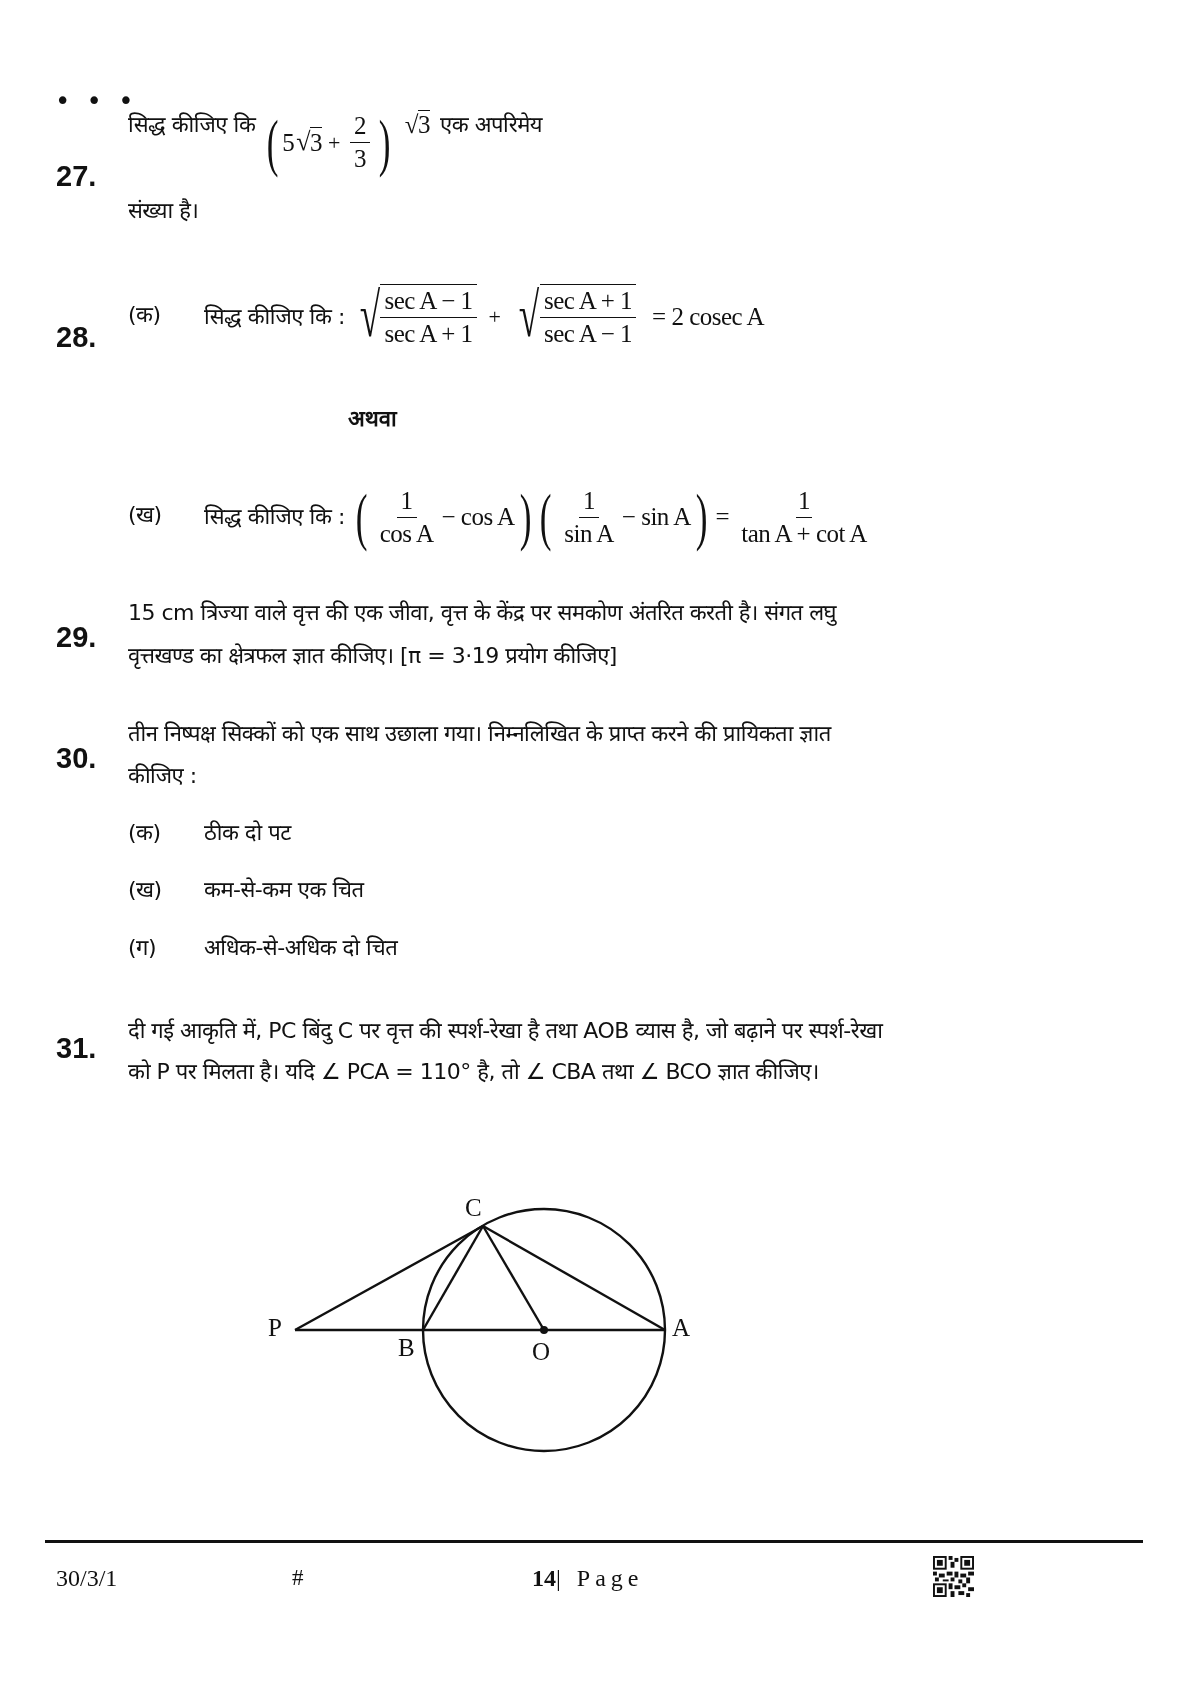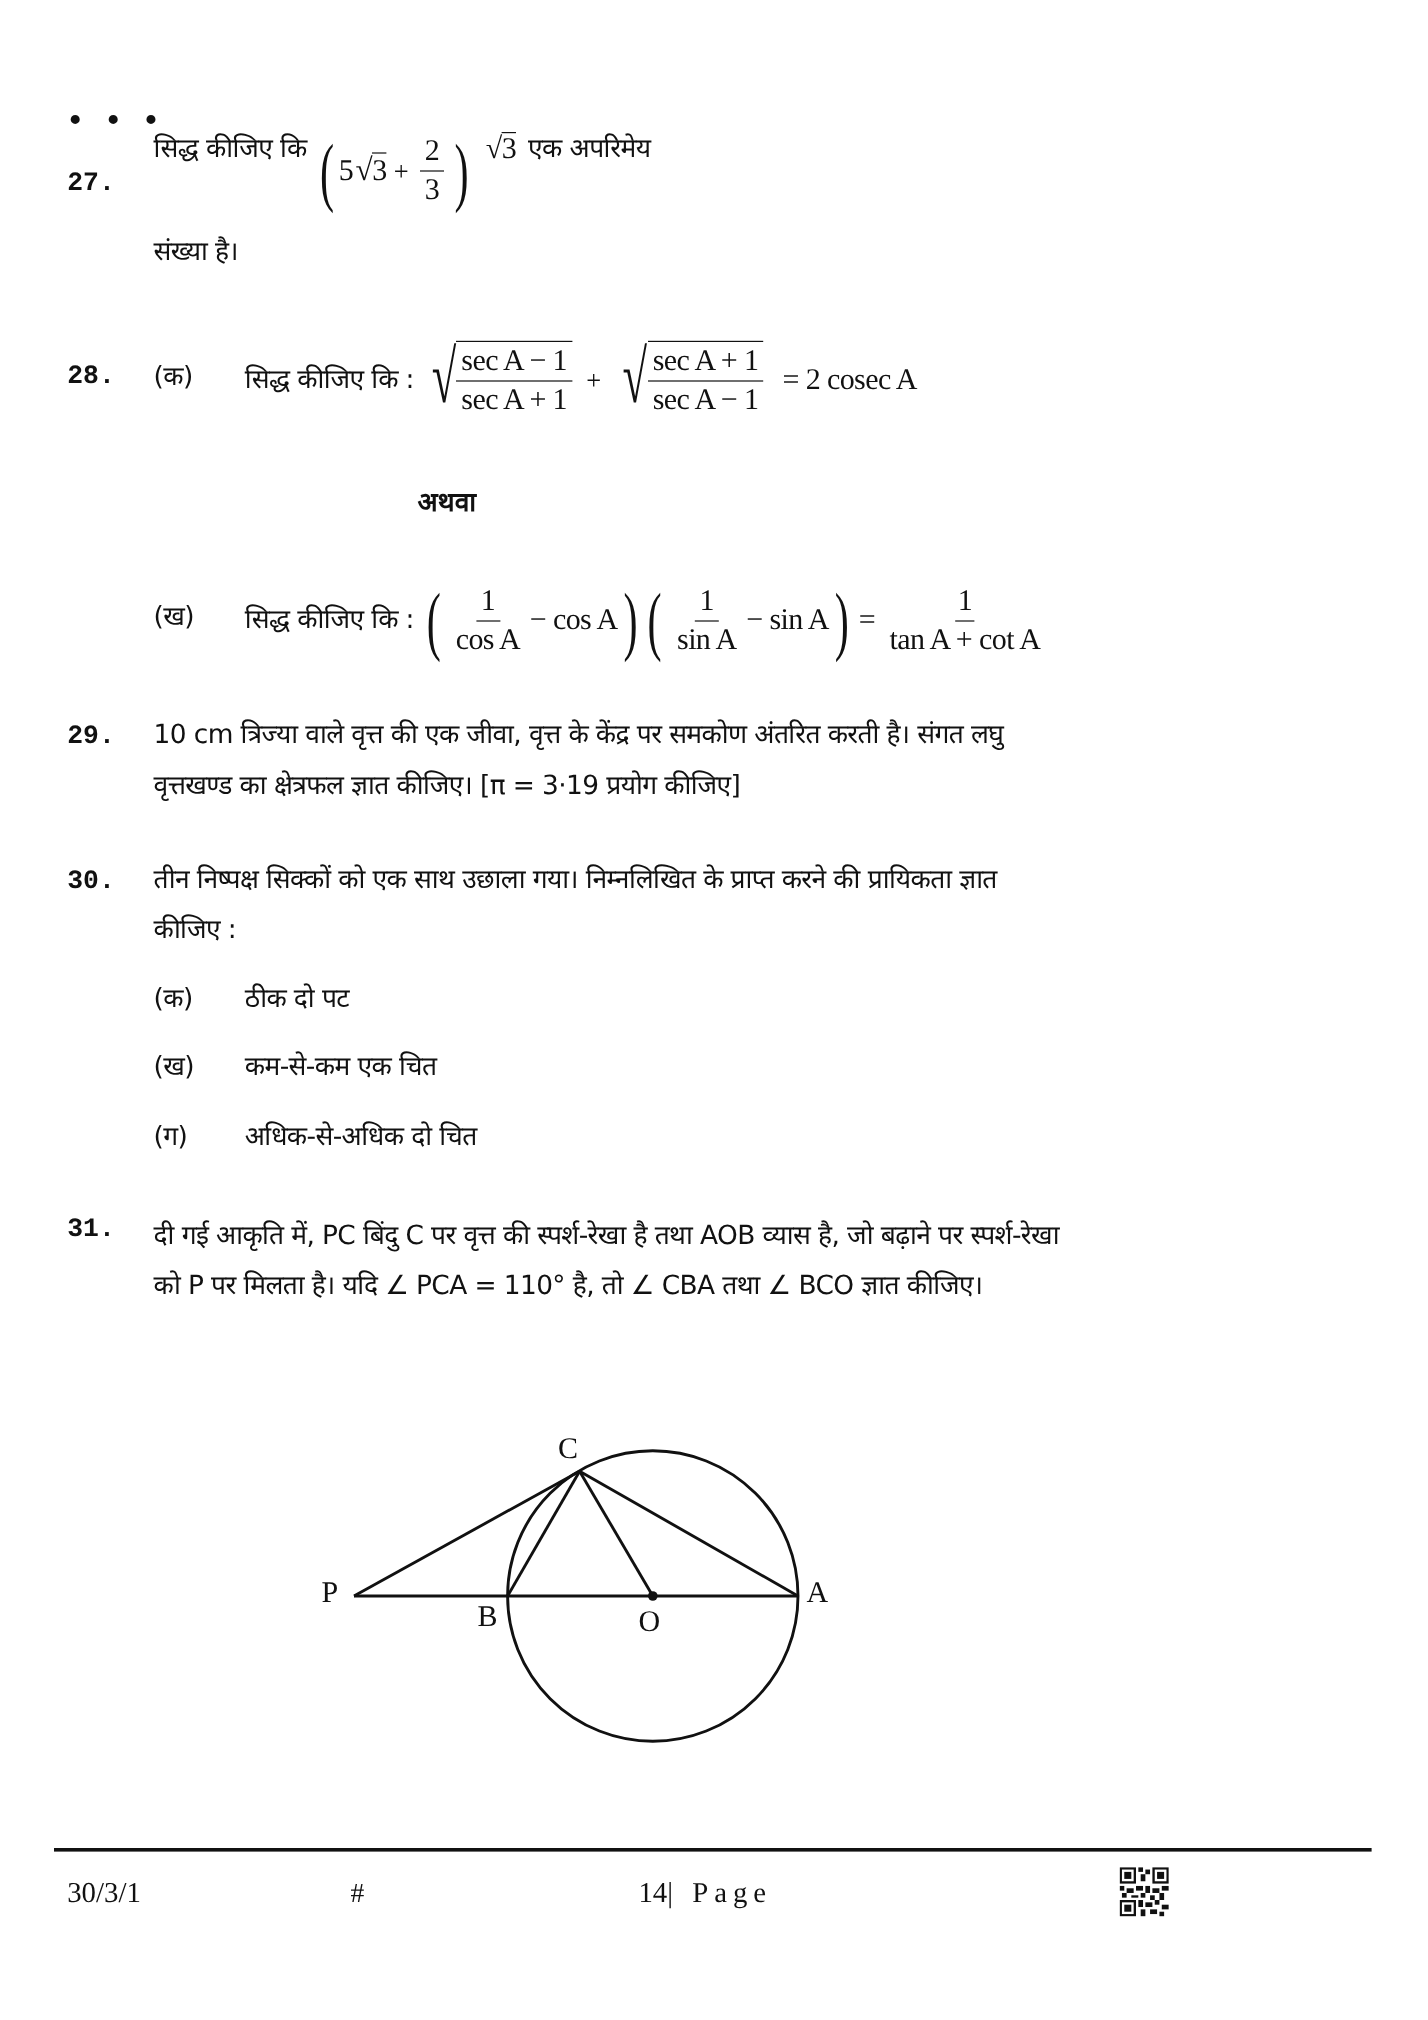--- a/index.html
+++ b/index.html
@@ -1,34 +1,34 @@
 <!DOCTYPE html>
 <html><head>
 <meta charset="utf-8">
 <style>
   html, body { margin:0; padding:0; background:#ffffff; }
   body { width:1190px; height:1683px; position:relative; overflow:hidden;
          font-family:"DejaVu Serif", serif; color:#111; }
   .abs { position:absolute; }
-  .qnum { position:absolute; left:56px; font-family:Liberation Mono, monospace; font-weight:bold; font-size:22px; }
+  .qnum { position:absolute; left:56px; font-family:Liberation Sans, sans-serif; font-weight:bold; font-size:29px;margin-top:20px; }
   .txt { position:absolute; font-size:22px; line-height:30px; white-space:nowrap; font-family:"DejaVu Sans", sans-serif; letter-spacing:-0.5px; }
   .math { font-family:"Liberation Serif", serif; font-size:25px; }
   .frac { display:inline-flex; flex-direction:column; align-items:center; vertical-align:middle; margin:0 4px; }
   .frac .num { border-bottom:1.5px solid #111; padding:0 4px; line-height:32px; }
   .frac .den { padding:0 4px; line-height:32px; }
   .paren { font-family:"Liberation Serif", serif; font-size:64px; font-weight:100; vertical-align:middle; line-height:1; transform:scaleX(0.55); display:inline-block; }
   .sqrt { display:inline-flex; align-items:stretch; vertical-align:middle; }
   .sqrt .rad { font-size:62px; line-height:1; font-family:"Liberation Serif", serif; transform:scaleX(0.6); display:inline-block; margin-right:-6px; }
   .sqrt .body { border-top:1.5px solid #111; }
   .dots { position:absolute; left:55px; top:86px; font-size:26px; letter-spacing:4px; font-family:"DejaVu Sans", sans-serif; }
   .footer-line { position:absolute; left:45px; top:1540px; width:1098px; height:3px; background:#111; }
   .footer-code { position:absolute; left:56px; top:1565px; font-family:"Liberation Serif", serif; font-weight:normal; font-size:24px; }
   .footer-hash { position:absolute; left:292px; top:1565px; font-family:"Liberation Serif", serif; font-size:23px; }
   .footer-page { position:absolute; left:532px; top:1565px; font-family:"Liberation Serif", serif; font-size:24px; }
-  .footer-page b { font-weight:normal; }
+  .footer-page b { font-weight:bold; }
   .footer-page .pg { letter-spacing:5px; }
   .qr { position:absolute; left:933px; top:1556px; width:41px; height:41px; }
   .oryx { position:absolute; font-family:"DejaVu Sans", sans-serif; font-weight:bold; font-size:22px; }
 </style>
 </head>
 <body>
 
 <div class="dots">• • •</div>
 
 <div class="qnum" style="top:140px;">27.</div>
@@ -99,21 +99,21 @@
     <span class="paren">)</span>
     <span style="margin:0 4px;">=</span>
     <span class="frac">
       <span class="num" style="padding:0 2px;">1</span>
       <span class="den">tan A + cot A</span>
     </span>
   </span>
 </div>
 
 <div class="qnum" style="top:601px;">29.</div>
-<div class="txt" style="left:128px; top:598px;">10 cm त्रिज्या वाले वृत्त की एक जीवा, वृत्त के केंद्र पर समकोण अंतरित करती है। संगत लघु</div>
+<div class="txt" style="left:128px; top:598px;">15 cm त्रिज्या वाले वृत्त की एक जीवा, वृत्त के केंद्र पर समकोण अंतरित करती है। संगत लघु</div>
 <div class="txt" style="left:128px; top:641px;">वृत्तखण्ड का क्षेत्रफल ज्ञात कीजिए। [π = 3·19 प्रयोग कीजिए]</div>
 
 <div class="qnum" style="top:722px;">30.</div>
 <div class="txt" style="left:128px; top:719px;">तीन निष्पक्ष सिक्कों को एक साथ उछाला गया। निम्नलिखित के प्राप्त करने की प्रायिकता ज्ञात</div>
 <div class="txt" style="left:128px; top:761px;">कीजिए :</div>
 <div class="txt" style="left:128px; top:818px;">(क)</div>
 <div class="txt" style="left:204px; top:818px;">ठीक दो पट</div>
 <div class="txt" style="left:128px; top:875px;">(ख)</div>
 <div class="txt" style="left:204px; top:875px;">कम-से-कम एक चित</div>
 <div class="txt" style="left:128px; top:933px;">(ग)</div>

